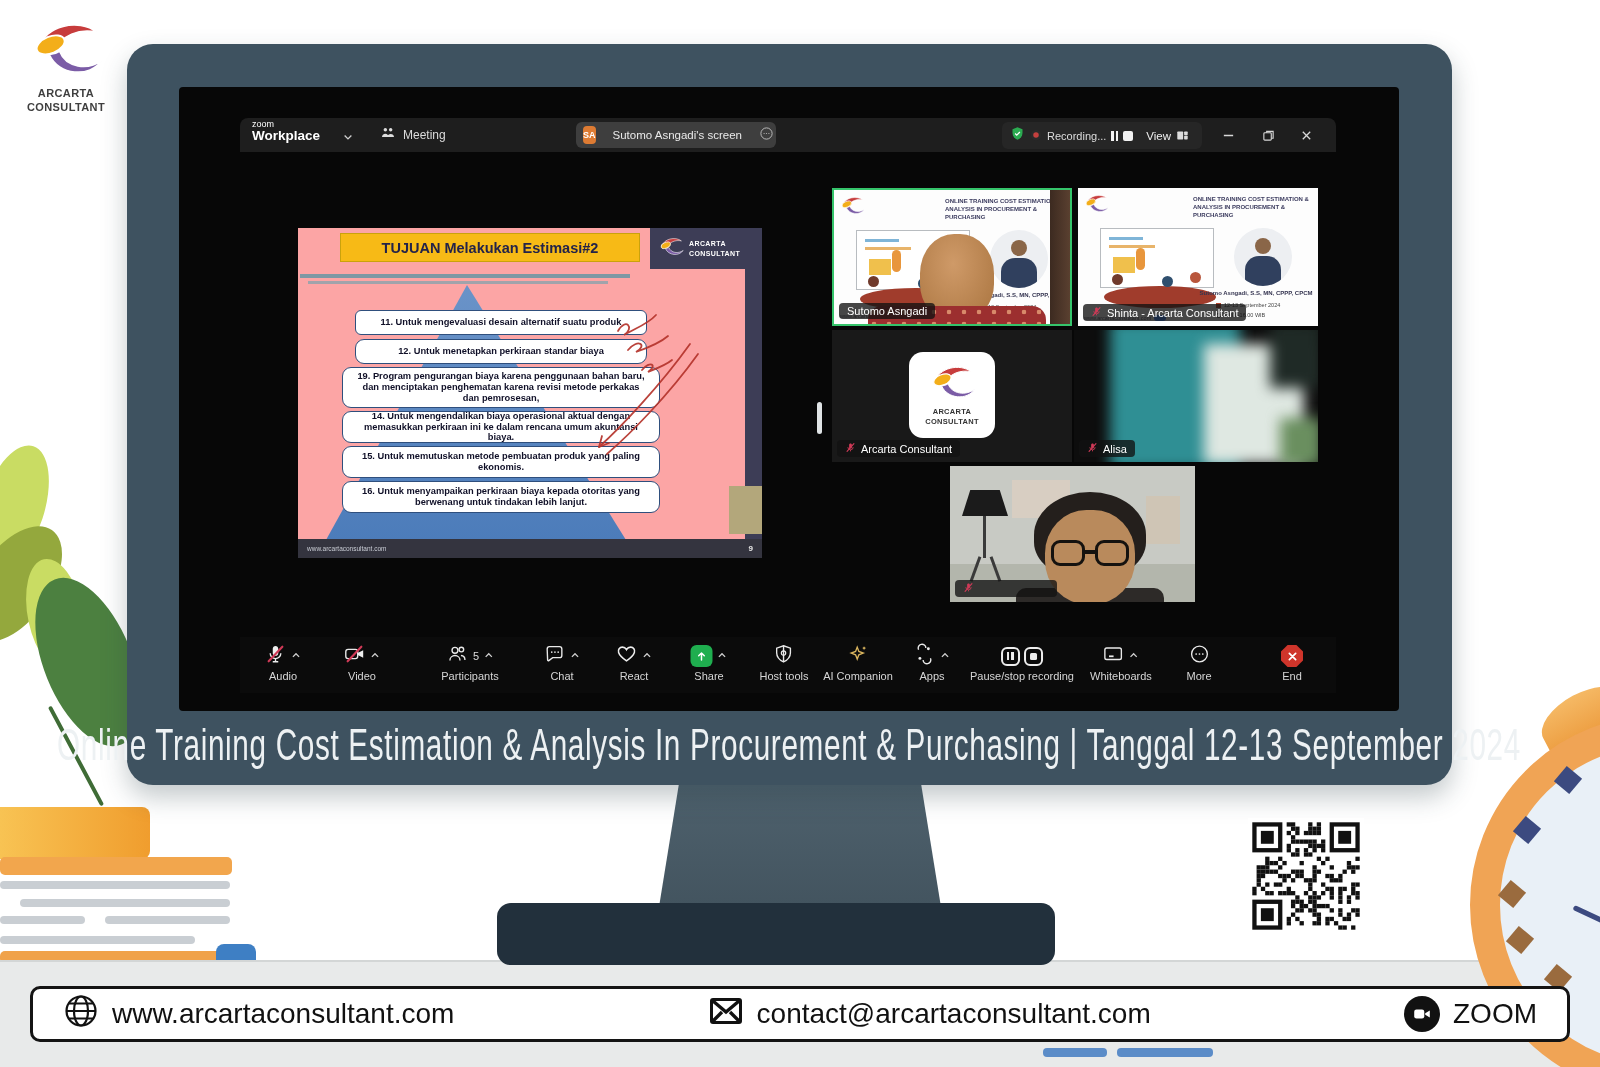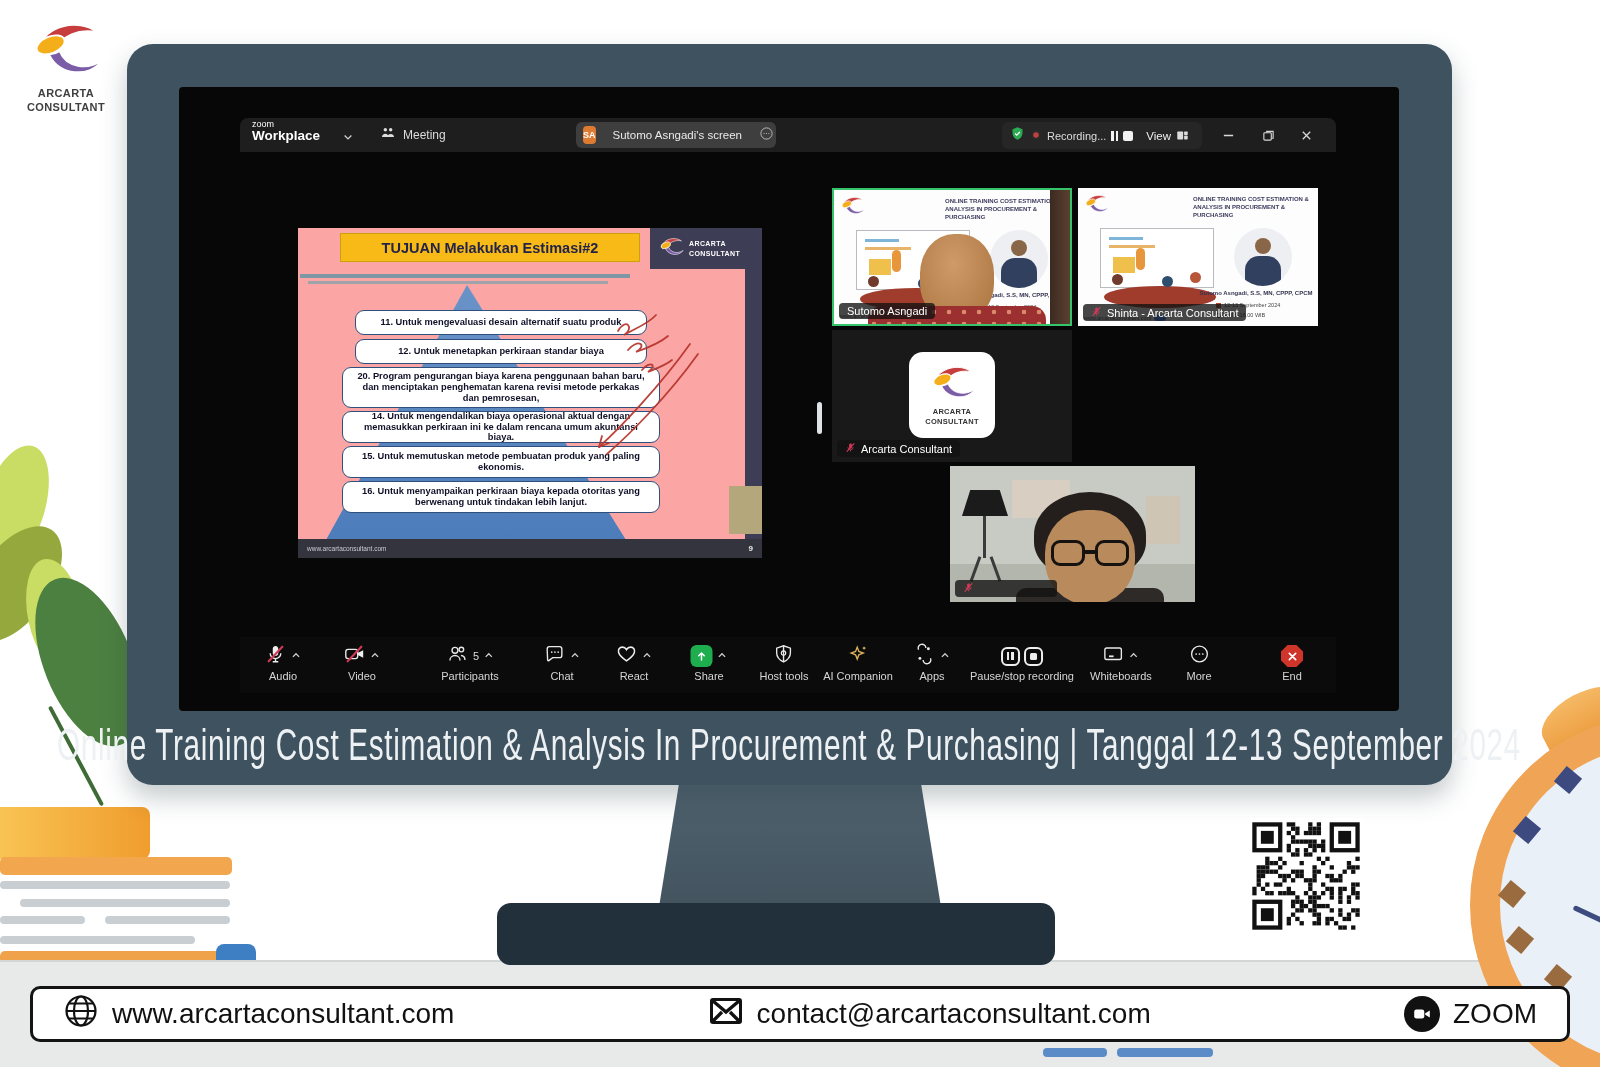--- a/index.html
+++ b/index.html
@@ -283,23 +283,23 @@
             </svg></span>
         <span class="t">
           <span>ARCARTA</span><br><span>CONSULTANT</span>
         </span>
       </div>
       <div class="abs sline1"></div>
       <div class="abs sline2"></div>
       <div class="abs" id="slide-rstrip"></div>
       <div class="abs" id="slide-tan"></div>
       <div id="slide-boxes">
-          <div class="sbox" style="left: 57px; top: 82px; width: 292px; height: 25px;">11. Untuk mengevaluasi desain alternatif suatu  produk</div>
+          <div class="sbox" style="left: 57px; top: 82px; width: 292px; height: 25px; border-radius: 6px;">11. Untuk mengevaluasi desain alternatif suatu  produk</div>
           <div class="sbox" style="left: 57px; top: 111px; width: 292px; height: 25px;">12. Untuk menetapkan perkiraan standar biaya</div>
-          <div class="sbox" style="left: 44px; top: 139px; width: 318px; height: 41px;">20. Program pengurangan biaya karena penggunaan bahan baru, dan menciptakan penghematan karena  revisi metode perkakas dan pemrosesan,</div>
+          <div class="sbox" style="left: 44px; top: 139px; width: 318px; height: 41px;">19. Program pengurangan biaya karena penggunaan bahan baru, dan menciptakan penghematan karena  revisi metode perkakas dan pemrosesan,</div>
           <div class="sbox" style="left: 44px; top: 183px; width: 318px; height: 32px;">14. Untuk mengendalikan biaya operasional aktual dengan memasukkan perkiraan ini ke dalam rencana umum akuntansi biaya.</div>
           <div class="sbox" style="left: 44px; top: 218px; width: 318px; height: 32px;">15. Untuk memutuskan metode pembuatan produk yang paling ekonomis.</div>
           <div class="sbox" style="left: 44px; top: 253px; width: 318px; height: 32px;">16. Untuk menyampaikan perkiraan biaya kepada otoritas yang berwenang untuk tindakan lebih lanjut.</div>
         </div>
       <svg class="abs" id="annot" viewBox="0 0 464 330">
         <g fill="none" stroke="#b5342c" stroke-width="1.8" stroke-linecap="round" opacity=".92">
           <path d="M320,103 c8,-14 17,-3 6,4 c12,-7 24,-11 32,-20"></path>
           <path d="M330,122 c10,-12 20,-5 8,2 c14,-5 24,-9 32,-16"></path>
           <path d="M344,142 c8,-10 16,-5 6,2 c10,-4 18,-7 24,-12"></path>
           <path d="M392,116 C362,158 322,200 301,219"></path>
@@ -417,20 +417,34 @@
       <div class="name-pill">
         <span class="mic-muted-svg"><svg viewBox="0 0 24 24" width="11" height="11">
               <path d="M12 3.2c1.7 0 3 1.3 3 3v5c0 1.7-1.3 3-3 3s-3-1.3-3-3v-5c0-1.7 1.3-3 3-3z" fill="#d03a57"></path>
               <path d="M6.2 11.2a5.8 5.8 0 0 0 11.6 0M12 17v3.4" fill="none" stroke="#d03a57" stroke-width="1.8"></path>
               <path d="M4.5 20.5L19.5 3.5" stroke="#d03a57" stroke-width="2.4" stroke-linecap="round"></path>
             </svg></span>
         <span>Arcarta Consultant</span>
       </div>
     </div>
 
+    <div class="tile" id="tile-alisa">
+      <div class="blob" style="left:36px;top:-10px;width:130px;height:150px;background:#2f8f94;"></div>
+      <div class="blob" style="left:130px;top:14px;width:100px;height:120px;background:#dfe8e2;"></div>
+      <div class="blob" style="left:196px;top:-8px;width:52px;height:66px;background:#1f2a26;"></div>
+      <div class="blob" style="left:206px;top:88px;width:42px;height:48px;background:#6a8f5f;"></div>
+      <div class="name-pill">
+        <span class="mic-muted-svg"><svg viewBox="0 0 24 24" width="11" height="11">
+              <path d="M12 3.2c1.7 0 3 1.3 3 3v5c0 1.7-1.3 3-3 3s-3-1.3-3-3v-5c0-1.7 1.3-3 3-3z" fill="#d03a57"></path>
+              <path d="M6.2 11.2a5.8 5.8 0 0 0 11.6 0M12 17v3.4" fill="none" stroke="#d03a57" stroke-width="1.8"></path>
+              <path d="M4.5 20.5L19.5 3.5" stroke="#d03a57" stroke-width="2.4" stroke-linecap="round"></path>
+            </svg></span>
+        <span>Alisa</span>
+      </div>
+    </div>
 
     <div class="tile" id="tile-host">
       <div class="h-paint1"></div>
       <div class="h-paint2"></div>
       <div class="h-sofa"></div>
       <div class="h-lamp-shade"></div>
       <div class="h-lamp-pole"></div>
       <div class="h-leg" style="left:24px;top:90px;transform:rotate(20deg);"></div>
       <div class="h-leg" style="left:44px;top:90px;transform:rotate(-20deg);"></div>
       <div class="h-shoulder"></div>

